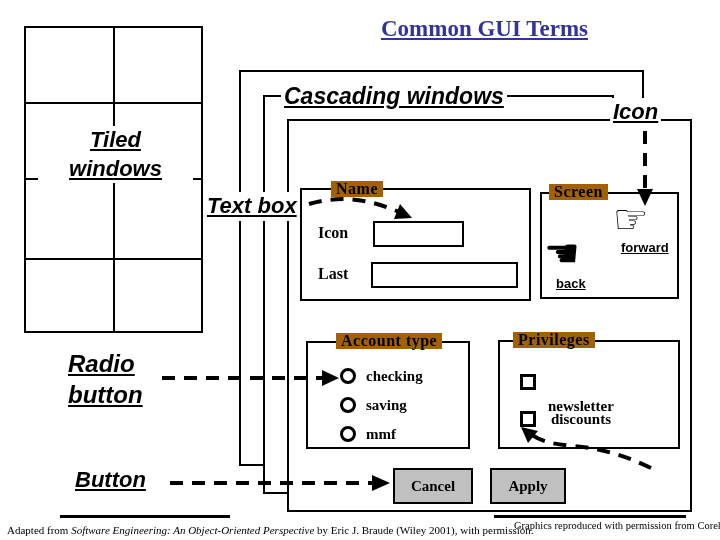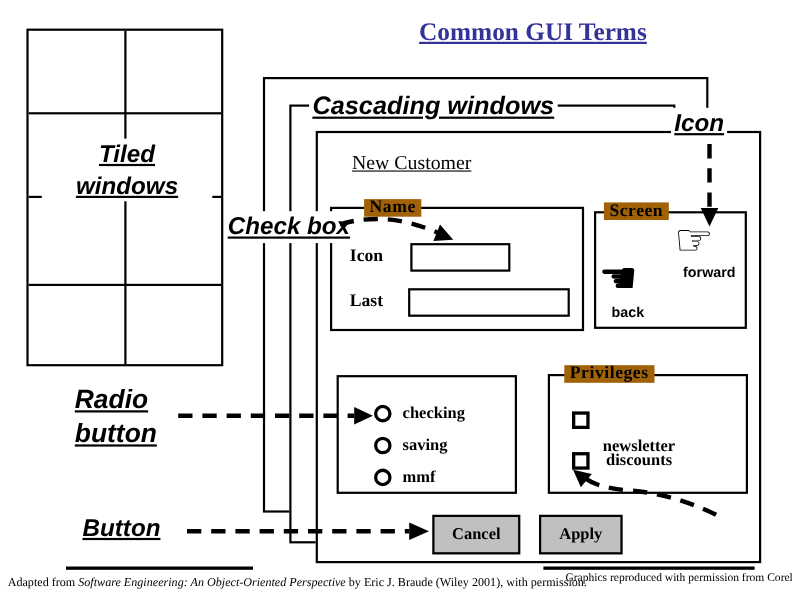--- a/index.html
+++ b/index.html
@@ -17,21 +17,21 @@
   .radio{position:absolute;width:16px;height:16px;border:3px solid #000;border-radius:50%;
          background:#fff;z-index:2;}
   .chk{position:absolute;width:16px;height:16px;border:3px solid #000;background:#fff;z-index:2;}
   .btn{position:absolute;border:2px solid #000;display:flex;align-items:center;justify-content:center;
        font:bold 15px "Liberation Serif",serif;z-index:2;}
   .callout{position:absolute;font:bold italic 22px "Liberation Sans",sans-serif;
            font-style:italic;line-height:1.3;z-index:3;}
   .callout .u{text-decoration:underline;}
   .whitebg{background:#fff;}
   .hand{position:absolute;font-family:"DejaVu Sans",sans-serif;font-size:40px;line-height:1;z-index:2;}
-  .handlbl{position:absolute;font:bold 13px "Liberation Sans",sans-serif;line-height:1;z-index:2;}
+  .handlbl{position:absolute;font:bold 13px "Liberation Sans",sans-serif;line-height:1;z-index:2;text-decoration:underline;}
   .gridline{position:absolute;background:#000;}
   .footline{position:absolute;background:#000;height:3px;z-index:1;}
   .footer{position:absolute;font:11px "Liberation Serif",serif;line-height:1.2;white-space:nowrap;z-index:2;}
   #svg-overlay{position:absolute;left:0;top:0;z-index:4;pointer-events:none;}
   #page-title{position:absolute;left:330px;top:16px;width:258px;text-align:right;
               font:bold 23px "Liberation Serif",serif;text-decoration:underline;z-index:3;}
 </style>
 </head>
 <body>
 
@@ -51,56 +51,56 @@
   </div>
 
   <div class="win" style="left:239px;top:70px;width:405px;height:396px;z-index:1;"></div>
   <div class="win" style="left:263px;top:95px;width:351px;height:399px;z-index:1;"></div>
   <div class="win" style="left:287px;top:119px;width:405px;height:393px;z-index:1;"></div>
 
   <div class="callout whitebg" style="left:281px;top:82px;font-size:23px;padding:0 3px;">
     <span class="u">Cascading windows</span>
   </div>
 
-  <div class="abs" style="left:320px;top:138px;font:18px 'Liberation Serif',serif;text-decoration:underline;z-index:2;">New Customer</div>
 
   <div class="gbox" style="left:300px;top:188px;width:231px;height:113px;z-index:2;"></div>
   <div class="legend" style="left:331px;top:181px;">Name</div>
   <div class="flabel" style="left:318px;top:225px;">Icon</div>
   <div class="tbox" style="left:373px;top:221px;width:91px;height:26px;"></div>
   <div class="flabel" style="left:318px;top:266px;">Last</div>
   <div class="tbox" style="left:371px;top:262px;width:147px;height:26px;"></div>
 
   <div class="gbox" style="left:540px;top:192px;width:139px;height:107px;z-index:2;"></div>
   <div class="legend" style="left:549px;top:184px;">Screen</div>
   <div class="hand" style="left:613px;top:199px;">☞</div>
   <div class="handlbl" style="left:621px;top:241px;">forward</div>
   <div class="hand" style="left:544px;top:233px;">☚</div>
   <div class="handlbl" style="left:556px;top:277px;">back</div>
 
   <div class="gbox" style="left:306px;top:341px;width:164px;height:108px;z-index:2;"></div>
+  <div class="legend" style="left:336px;top:333px;">Account type</div>
   <div class="radio" style="left:340px;top:368px;"></div>
   <div class="opt" style="left:366px;top:369px;">checking</div>
   <div class="radio" style="left:340px;top:397px;"></div>
   <div class="opt" style="left:366px;top:398px;">saving</div>
   <div class="radio" style="left:340px;top:426px;"></div>
   <div class="opt" style="left:366px;top:427px;">mmf</div>
 
   <div class="gbox" style="left:498px;top:340px;width:182px;height:109px;z-index:2;"></div>
   <div class="legend" style="left:513px;top:332px;">Privileges</div>
   <div class="chk" style="left:520px;top:374px;"></div>
   <div class="opt" style="left:548px;top:375px;margin-top:24px;">newsletter</div>
   <div class="chk" style="left:520px;top:411px;"></div>
   <div class="opt" style="left:551px;top:412px;">discounts</div>
 
   <div class="btn" style="left:490px;top:468px;width:76px;height:36px;background:#c0c0c0;">Apply</div>
   <div class="btn" style="left:393px;top:468px;width:80px;height:36px;background:#c0c0c0;">Cancel</div>
 
   <div class="callout whitebg" style="left:204px;top:192px;padding:0 3px;">
-    <span class="u">Check box</span>
+    <span class="u">Text box</span>
   </div>
   <div class="callout whitebg" style="left:610px;top:98px;padding:0 3px;">
     <span class="u">Icon</span>
   </div>
   <div class="callout" style="left:68px;top:348px;font-size:24px;">
     <span class="u">Radio</span><br>
     <span class="u">button</span>
   </div>
   <div class="callout" style="left:75px;top:466px;">
     <span class="u">Button</span>

